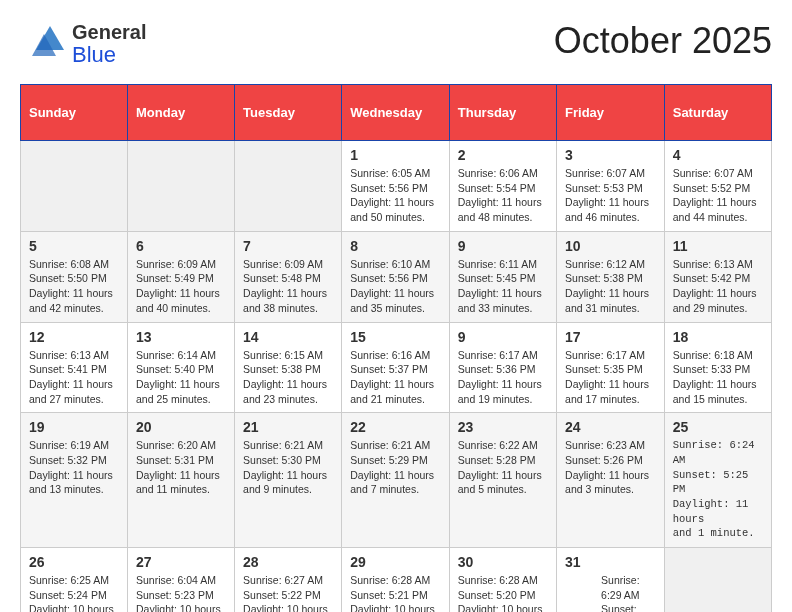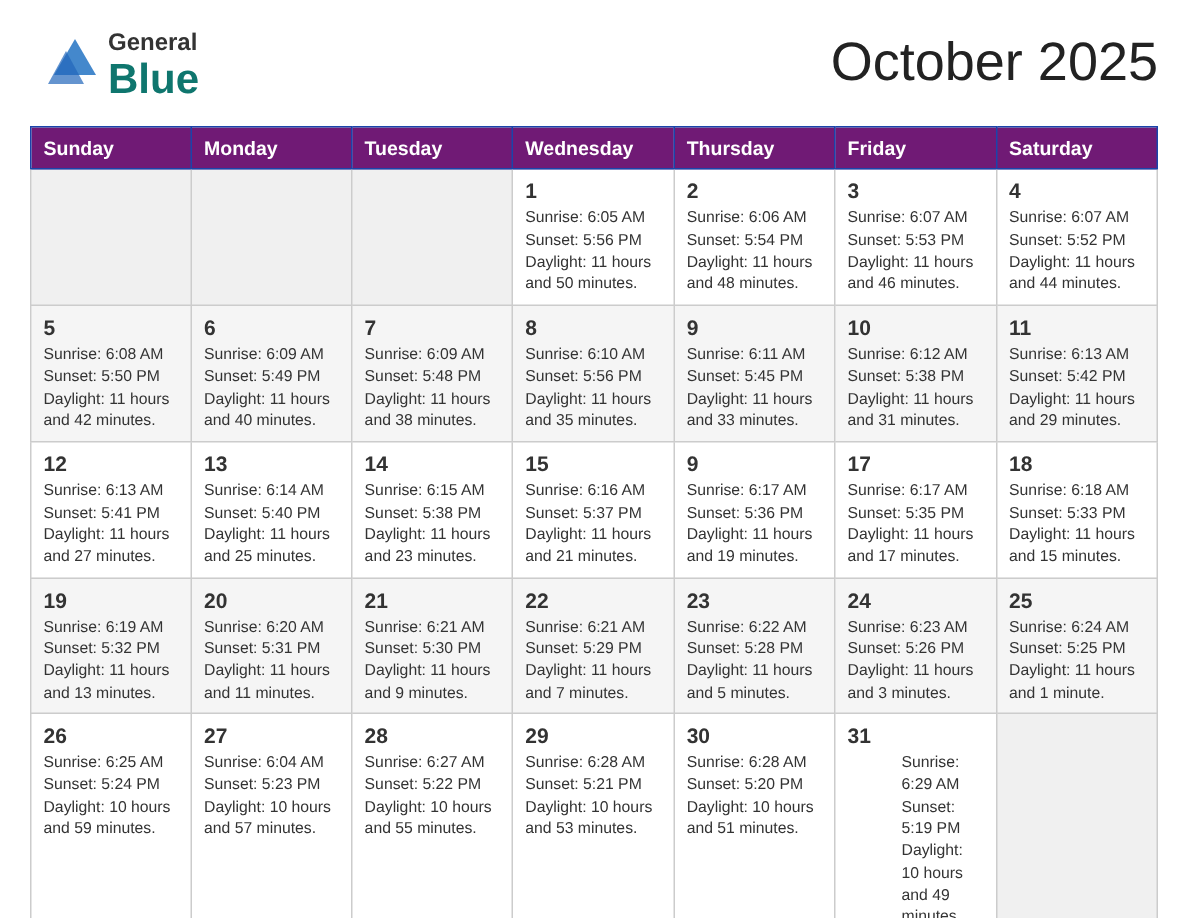--- a/index.html
+++ b/index.html
@@ -18,52 +18,52 @@
     }
     .logo-area {
       display: flex;
       align-items: center;
       gap: 4px;
     }
     .logo-text-group {
       line-height: 1.1;
     }
     .logo-line1 {
-      font-size: 16px;
+      font-size: 20px;
       font-weight: bold;
       color: #333;
     }
     .logo-line1 .blue-part { color: #2255bb; }
     .logo-line2 {
-      font-size: 28px;
-      font-weight: bold;
-      color: #0f766e;
+      font-size: 22px;
+      font-weight: normal;
+      color: #1d4ed8;
     }
     .title-area {
       text-align: left;
     }
     .month-title {
       font-size: 36px;
       font-weight: normal;
       color: #222;
     }
     .location-title {
       font-size: 16px;
       color: #444;
     }
     .calendar-table {
       width: 100%;
       border-collapse: collapse;
       border: 1px solid #ccc;
     }
     .calendar-table th {
-      background-color: #701a75;
+      background-color: #ef4444;
       color: #fff;
       text-align: left;
-      padding: 6px 8px;
+      padding: 20px 8px;
       font-size: 13px;
       border: 1px solid #1a44aa;
     }
     .calendar-table td {
       vertical-align: top;
       padding: 6px 8px;
       border: 1px solid #ccc;
       width: 108px;
       min-height: 90px;
       background: #fff;
@@ -297,21 +297,21 @@
         </td>
         <td>
           <span class="day-number">24</span>
           <div class="day-info" style="white-space: pre-line;">Sunrise: 6:23 AM
 Sunset: 5:26 PM
 Daylight: 11 hours
 and 3 minutes.</div>
         </td>
         <td>
           <span class="day-number">25</span>
-          <div class="day-info" style="white-space: pre-line;">Sunrise: 6:24 AM
+          <div class="day-info" style="white-space: pre-line; font-family: Liberation Mono, monospace;">Sunrise: 6:24 AM
 Sunset: 5:25 PM
 Daylight: 11 hours
 and 1 minute.</div>
         </td>
       </tr>
       <tr>
         <td>
           <span class="day-number">26</span>
           <div class="day-info" style="white-space: pre-line;">Sunrise: 6:25 AM
 Sunset: 5:24 PM

